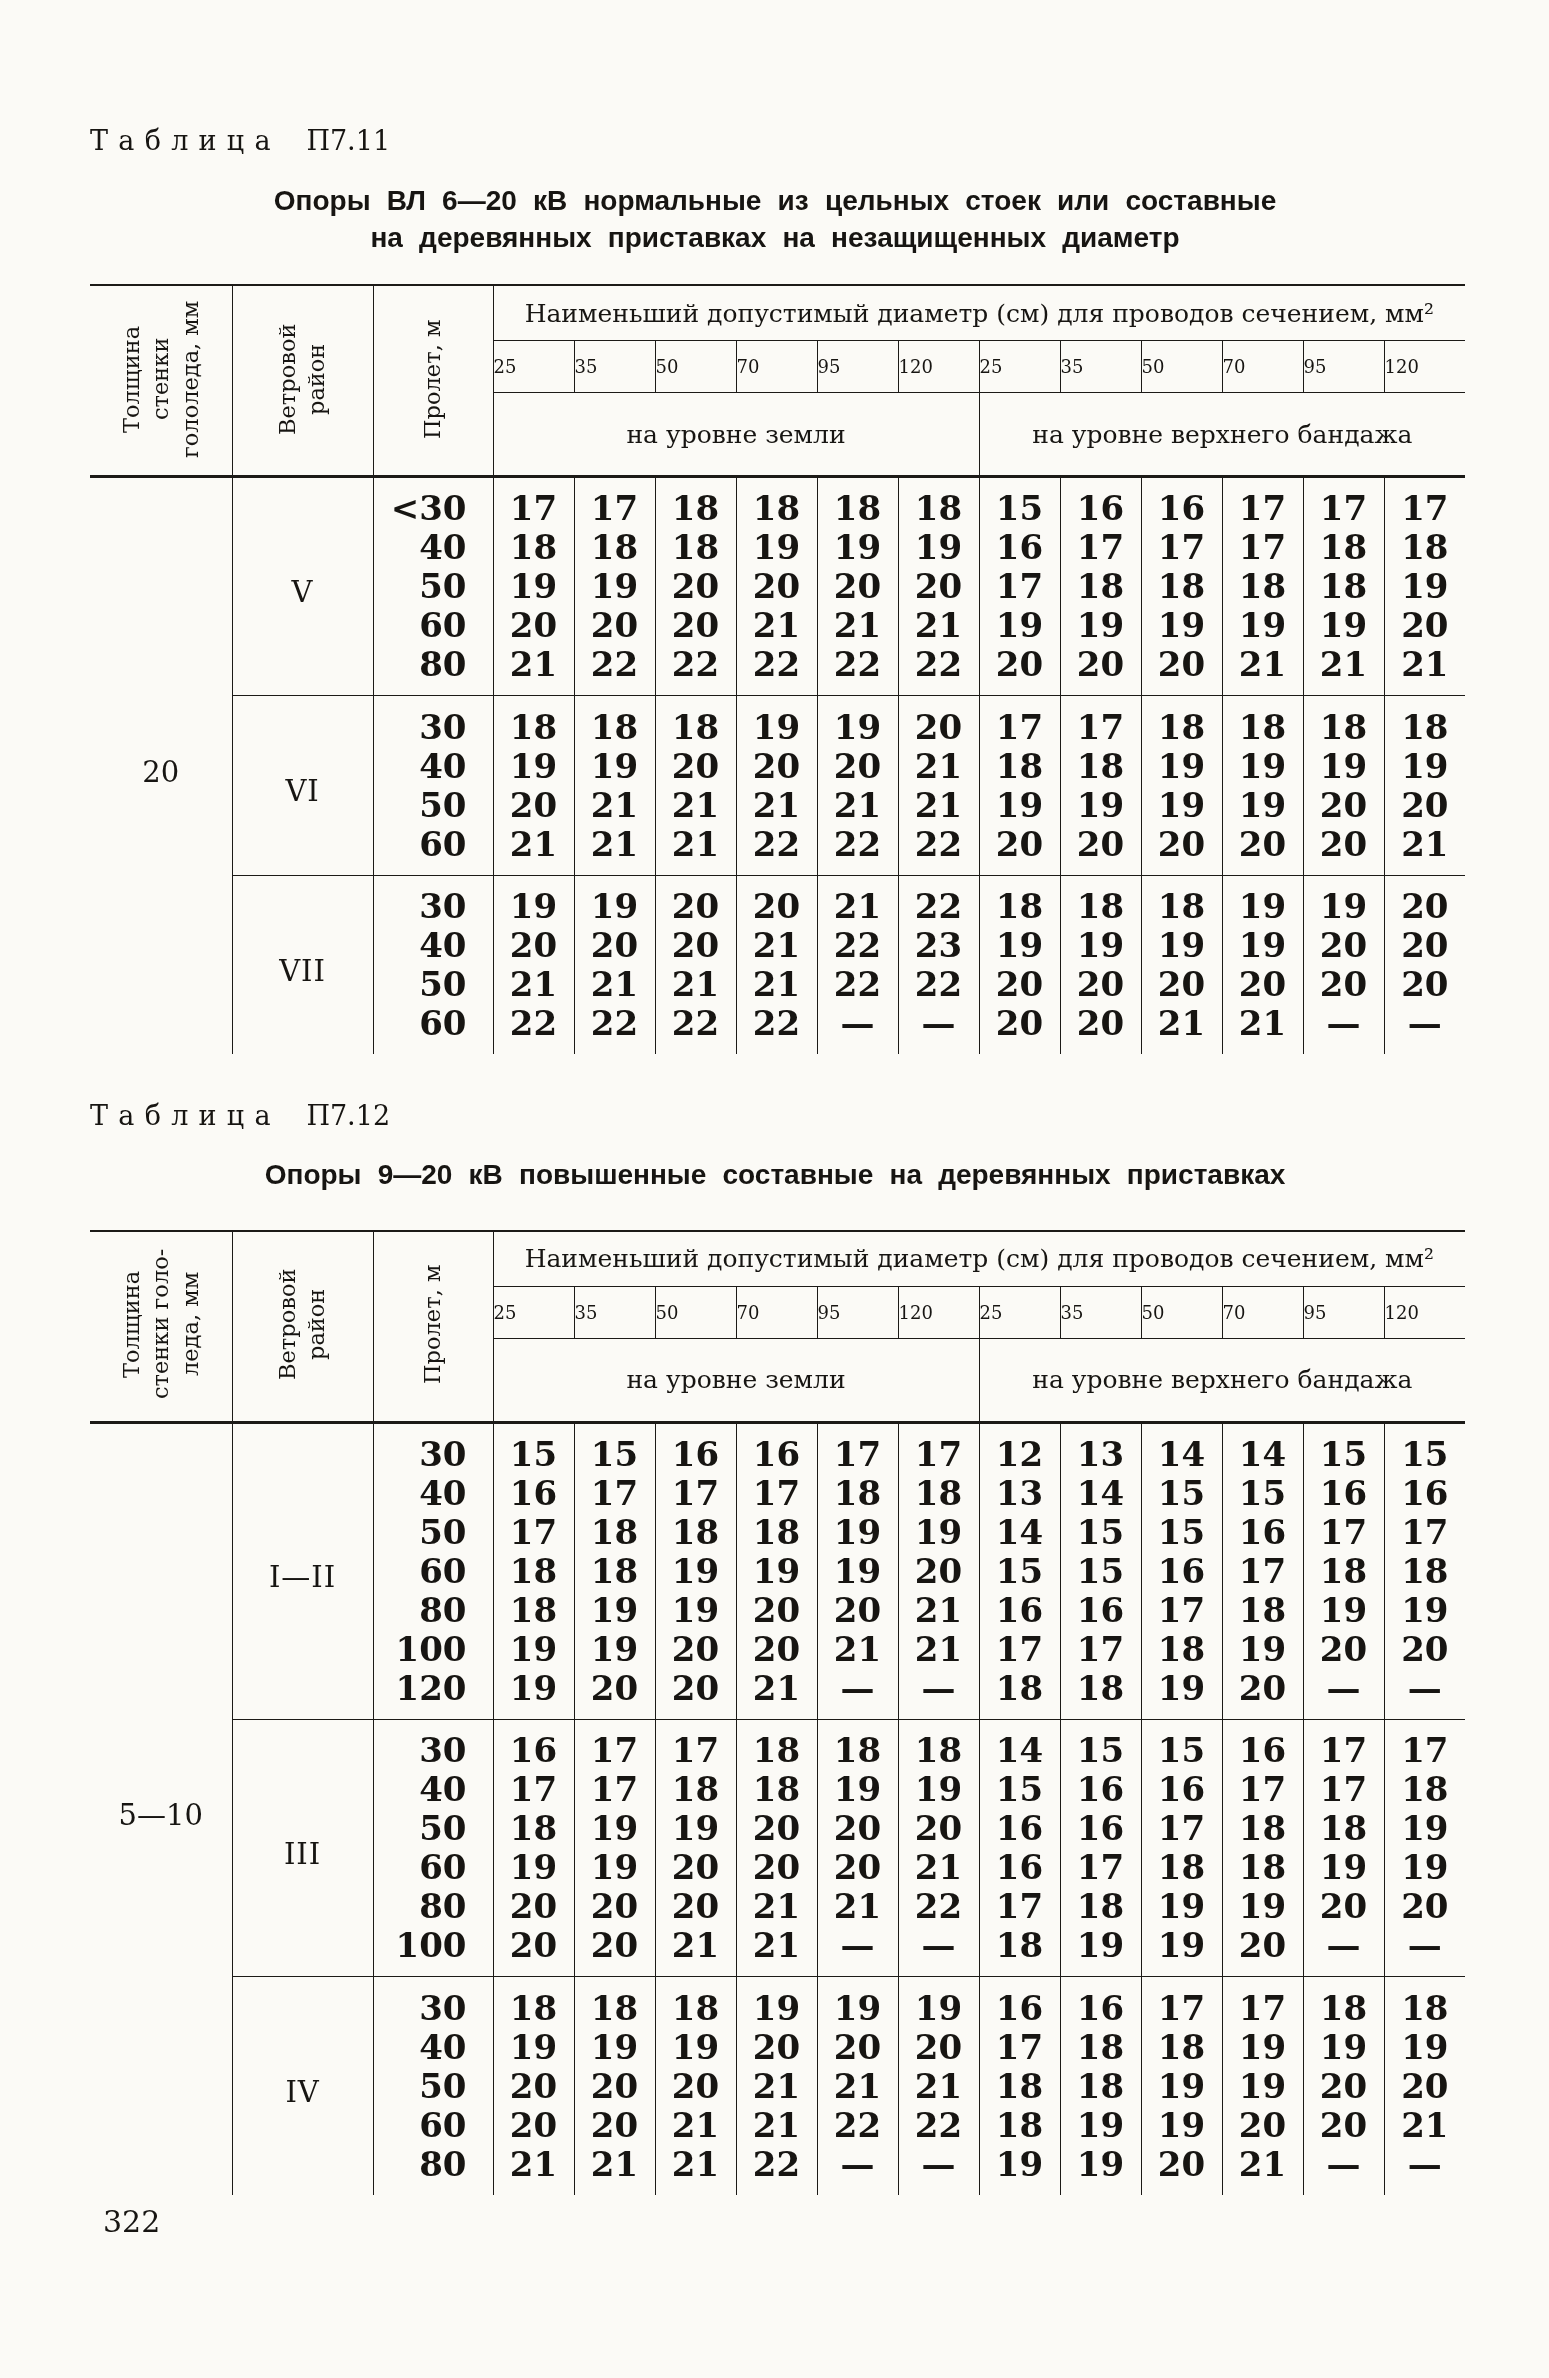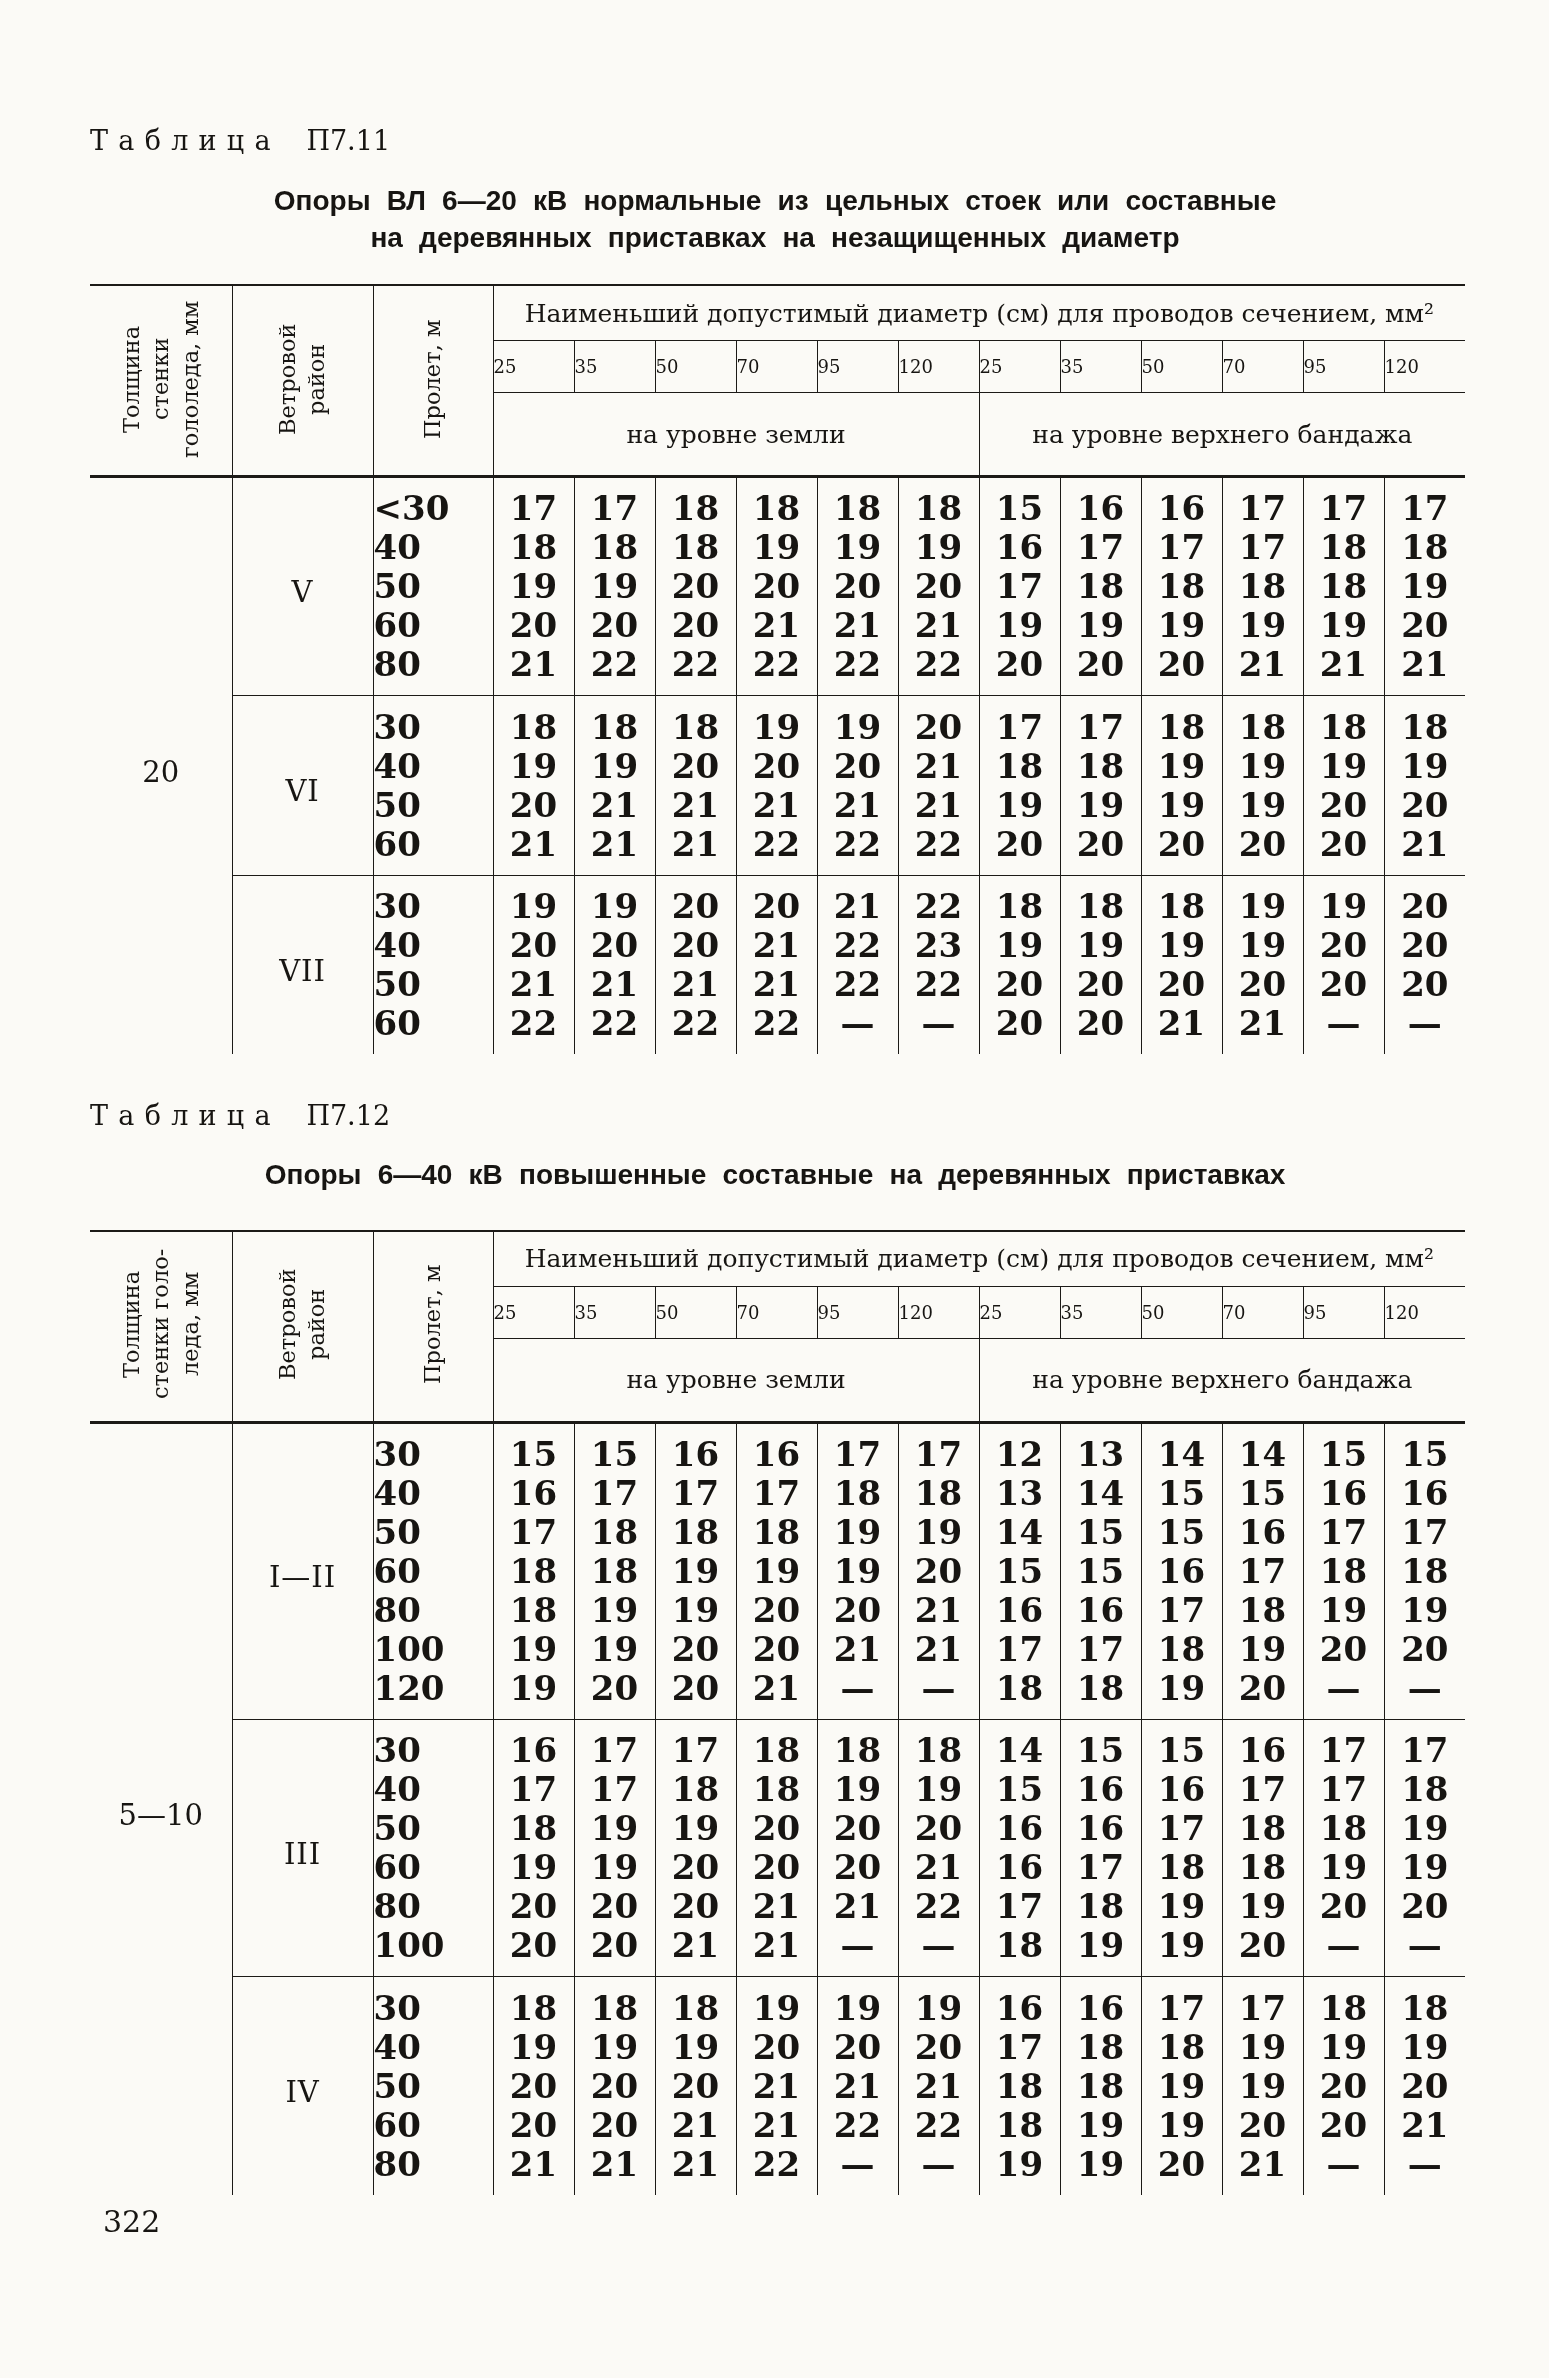--- a/index.html
+++ b/index.html
@@ -91,20 +91,21 @@
 
   td.val{
     text-align:center;
     font-size:34px;
     font-weight:700;
     height:39px;
     line-height:39px;
     vertical-align:middle;
   }
   td.span-cell{
+    text-align:right;
     padding-right:26px;
     font-size:34px;
     font-weight:700;
     height:39px;
     line-height:39px;
     vertical-align:middle;
   }
   td.region-cell{
     text-align:center;
     vertical-align:middle;
@@ -385,21 +386,21 @@
         </tr>
       </tbody>
   </table>
 
   <div class="tbl-label" style="margin-top:45px;">
     <span class="w">Таблица</span>
     <span class="n">П7.12</span>
   </div>
 
   <div class="tbl-title" style="margin-top:22.5px;">
-    <span class="line">Опоры 6—40 кВ повышенные составные на деревянных приставках</span>
+    <span class="line">Опоры 9—20 кВ повышенные составные на деревянных приставках</span>
   </div>
 
   <table class="dtable" id="tbl2">
     <colgroup>
       <col style="width:142px">
         <col style="width:141px">
         <col style="width:120px">
       <col style="width:81px">
         <col style="width:81px">
         <col style="width:81px">

